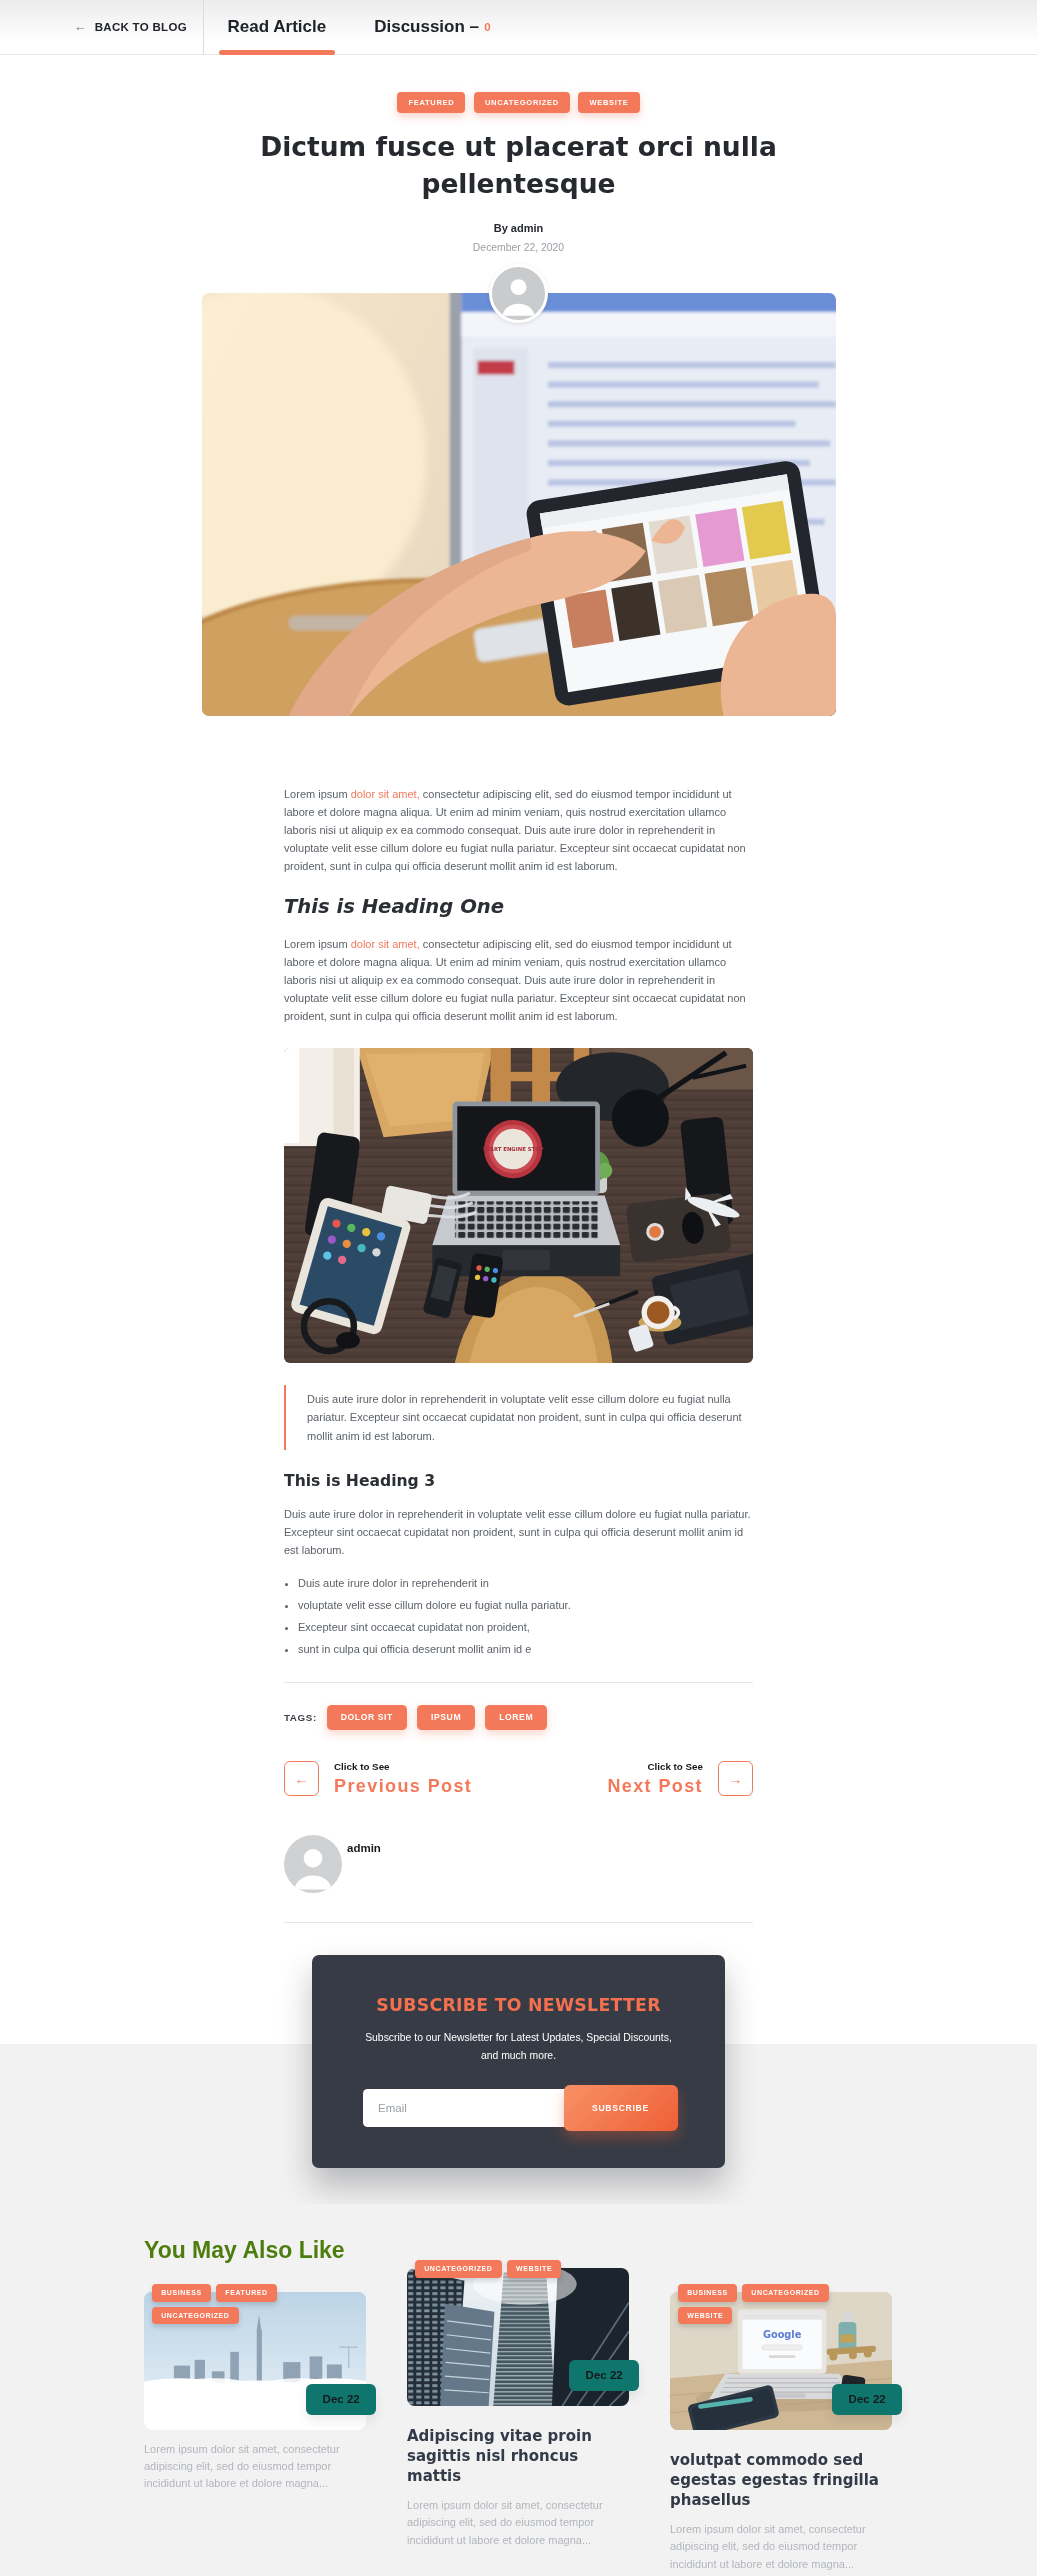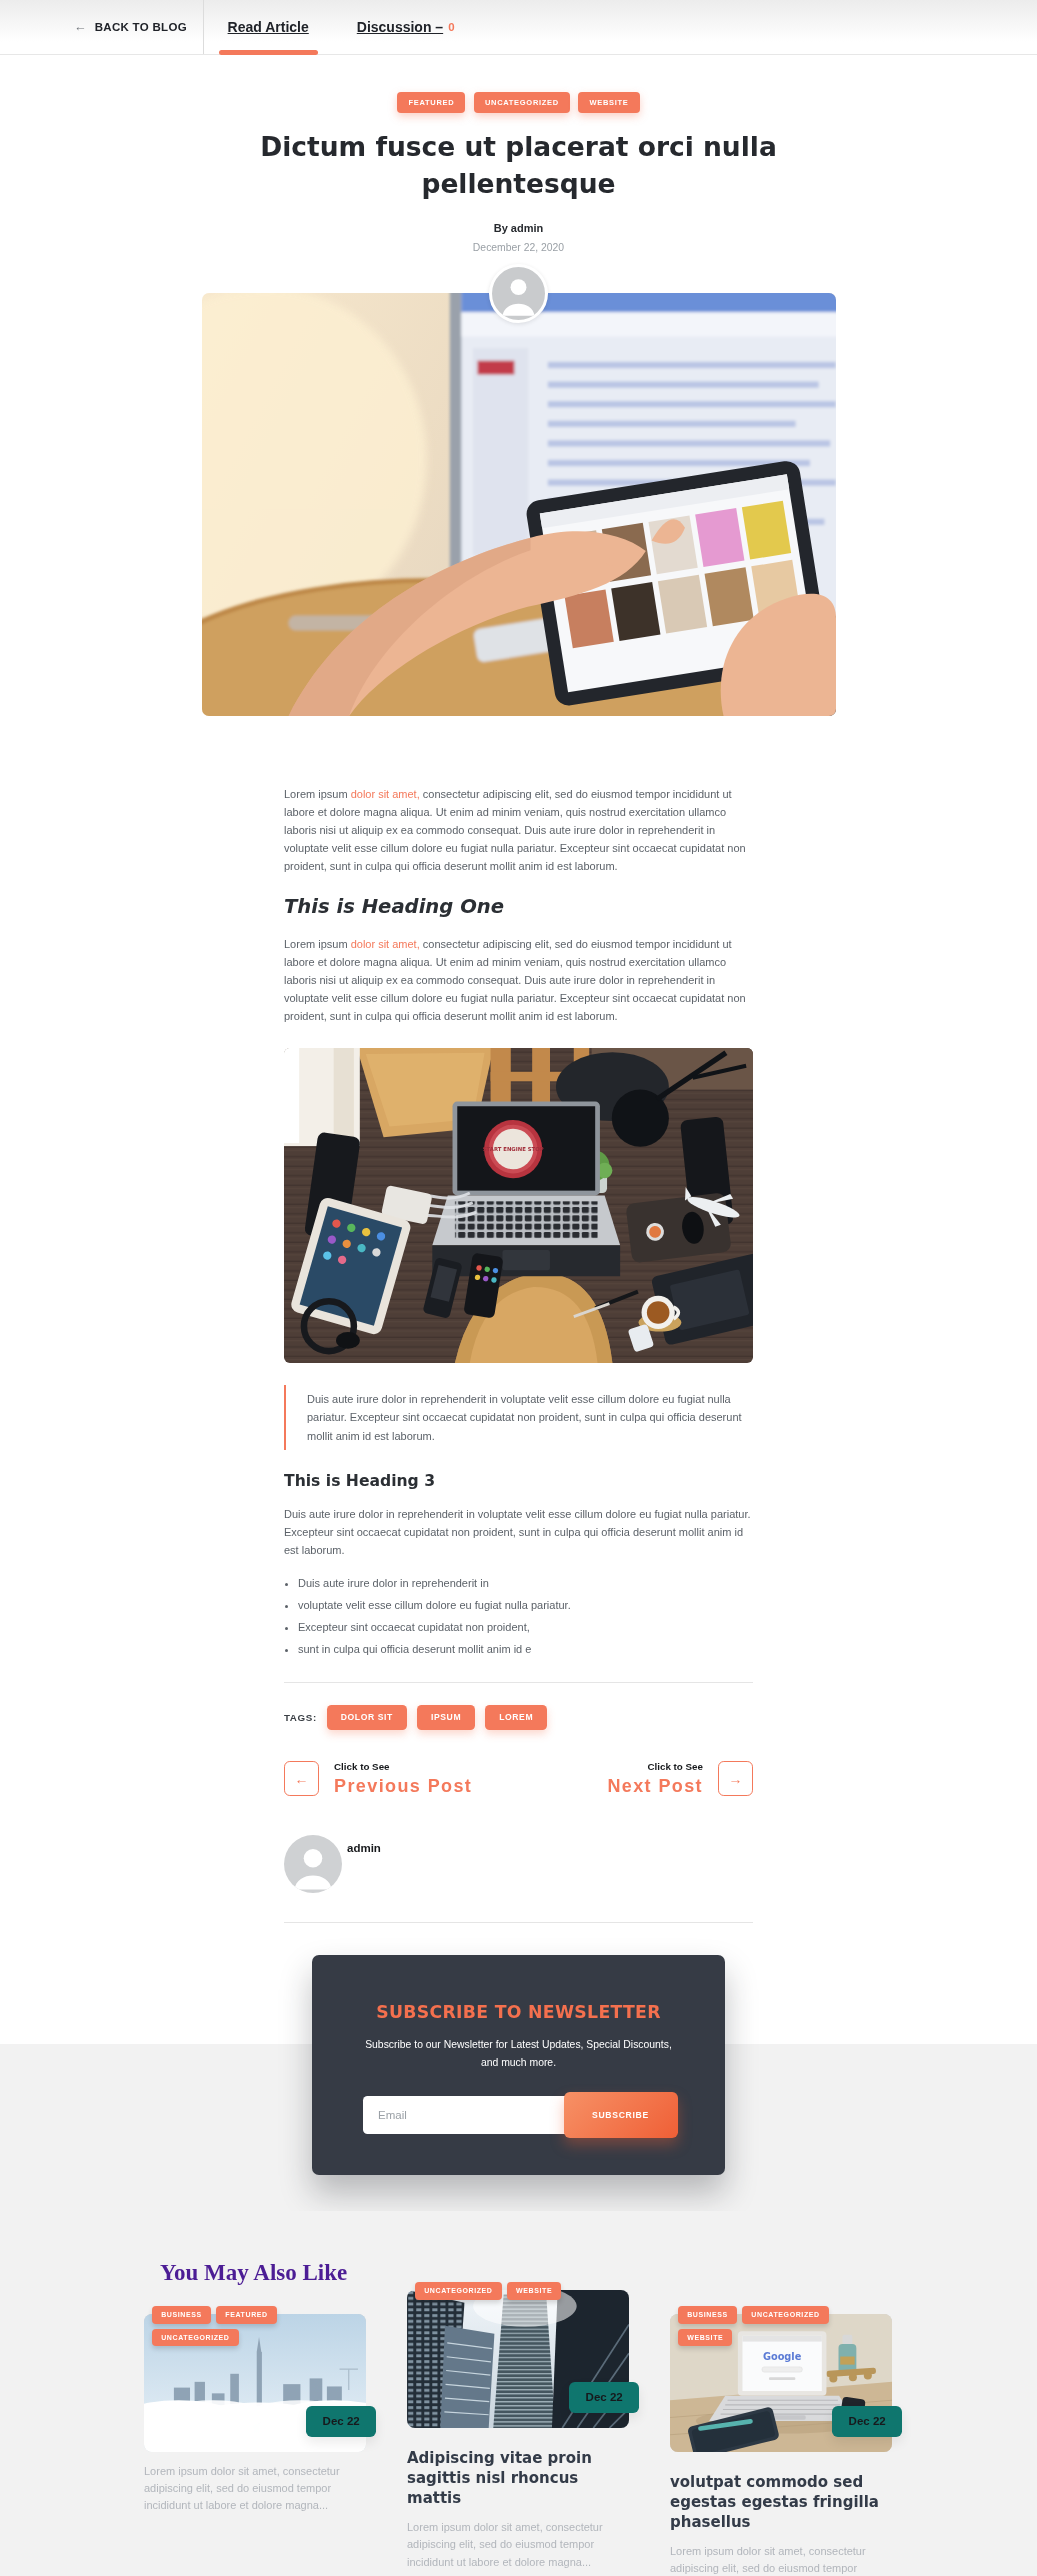--- a/index.html
+++ b/index.html
@@ -5,21 +5,21 @@
   html,body{margin:0;padding:0;background:#f2f2f2;}
   body{width:1037px;font-family:"Liberation Sans",sans-serif;color:#5c6269;-webkit-font-smoothing:antialiased;}
   .white{background:#fff;}
   
   .topnav{height:54px;display:flex;align-items:stretch;background:linear-gradient(#ececec,#ffffff 78%);border-bottom:0.6px solid #e7e7e7;}
   .back-link{width:203px;display:flex;align-items:center;gap:8px;padding-left:74px;box-sizing:border-box;cursor:pointer;text-decoration:none;}
   .back-arrow{font-size:12.7px;color:#6d7278;line-height:1;}
   .back-label{font-size:11.5px;font-weight:bold;color:#202329;letter-spacing:0.3px;}
   .nav-sep{width:0.6px;background:#dcdcdc;}
   .tab{position:relative;display:flex;align-items:center;padding:0 24px;cursor:pointer;}
-  .tab-label{font-size:14px;font-weight:bold;color:#202329;text-decoration:underline;}
+  .tab-label{font-size:17px;font-weight:bold;color:#202329;}
   .tab .count{color:#f4795b;font-weight:bold;font-size:11.5px;margin-left:5.2px;}
   .tab-underline{position:absolute;left:15px;right:15px;bottom:-1.2px;height:5.2px;border-radius:2.9px;background:#f4795b;}
   
   .hero{padding-top:37px;text-align:center;}
   .cat-row{display:flex;justify-content:center;gap:8.6px;}
   .chip{display:inline-block;background:#f4795b;color:#fff;font-size:7.5px;font-weight:bold;letter-spacing:0.7px;padding:5.8px 11px;border-radius:4px;box-shadow:0 3.5px 8px rgba(244,121,91,.35);cursor:pointer;}
   .post-title{font-family:"DejaVu Sans",sans-serif;font-size:26.5px;line-height:1.42;font-weight:bold;color:#26292e;margin:15px auto 0;max-width:519px;}
   .byline{margin-top:19.6px;font-size:11px;font-weight:bold;color:#26292e;}
   .date{margin-top:7.5px;font-size:10.4px;color:#9aa0a6;}
   .hero-avatar{width:53px;height:53px;border-radius:50%;background:#c9cbcd;border:3.5px solid #fff;margin:11.5px auto -30px;position:relative;z-index:3;box-shadow:0 1.2px 4.6px rgba(0,0,0,.10);overflow:hidden;}
@@ -46,30 +46,30 @@
   .pn-hint{font-size:9.8px;font-weight:bold;color:#17191c;}
   .pn-label{display:block;margin-top:4px;font-size:18px;font-weight:bold;color:#f4795b;letter-spacing:1.4px;text-decoration:none;cursor:pointer;}
   .pn-right .pn-hint,.pn-right .pn-label{text-align:right;}
   .author-box{margin-top:38px;display:flex;gap:5px;}
   .author-avatar{width:58px;height:58px;border-radius:50%;background:#cfd1d3;overflow:hidden;flex:none;}
   .author-name{font-size:11.5px;font-weight:bold;color:#17191c;margin-top:7px;}
   .rule2{border:none;border-top:0.6px solid #e5e5e5;margin:29px 0 0;}
   
   .nl-band{background:linear-gradient(#ffffff 0 121px,#f2f2f2 121px);padding:32px 0 36px;}
   .nl-card{width:413px;box-sizing:border-box;margin:0 auto;background:#363b45;border-radius:7px;padding:36px 51px 41px;text-align:center;box-shadow:0 17.3px 32px rgba(30,34,40,.28);}
-  .nl-title{font-family:"DejaVu Sans",sans-serif;font-size:17.3px;font-weight:bold;color:#f4704e;letter-spacing:0.3px;margin:11px;}
+  .nl-title{font-family:"DejaVu Sans",sans-serif;font-size:17.3px;font-weight:bold;color:#f4704e;letter-spacing:0.3px;margin:4px;}
   .nl-text{margin:14px auto 0;font-size:10.4px;line-height:1.75;color:#fff;max-width:323px;}
   .nl-form{position:relative;margin-top:24px;height:38px;}
   .nl-input{width:100%;height:38px;box-sizing:border-box;border:none;border-radius:4.6px;padding:0 124px 0 15px;font-size:11.5px;font-family:"Liberation Sans",sans-serif;color:#333;outline:none;}
   .nl-input::placeholder{color:#9aa0a6;}
   .nl-btn{position:absolute;right:-3.5px;top:-4px;height:46px;width:114px;border:none;border-radius:5.8px;background:linear-gradient(135deg,#f79166,#ef5f36);color:#fff;font-size:8.6px;font-weight:bold;letter-spacing:0.7px;cursor:pointer;box-shadow:0 7px 14px rgba(239,95,54,.35);}
   
   .related{background:#f2f2f2;padding:33px 0 63px;}
   .related-inner{width:749px;margin:0 auto;}
-  .related-h{font-family:Liberation Serif, serif;font-size:23px;font-weight:bold;color:#4c1d95;margin:16px;}
+  .related-h{font-family:Liberation Sans, sans-serif;font-size:23px;font-weight:bold;color:#4d7c0f;margin:0;}
   .cards{display:flex;gap:41px;margin-top:28px;align-items:flex-start;}
   .card{width:222px;position:relative;cursor:pointer;}
   .card.lift{margin-top:-24px;}
   .card-media{position:relative;}
   .card-img{height:138px;border-radius:8px;overflow:hidden;background:#ccc;}
   .card-chips{position:absolute;top:-8px;left:8px;right:19.6px;display:flex;flex-wrap:wrap;gap:5.2px;z-index:2;}
   .card-chip{background:#f4795b;color:#fff;font-size:7px;font-weight:bold;letter-spacing:0.6px;padding:5.2px 9.2px;border-radius:4px;box-shadow:0 2.9px 5.8px rgba(0,0,0,.15);cursor:pointer;}
   .date-badge{position:absolute;bottom:15px;right:-10.4px;background:#0f766e;padding:9.8px 16.7px;border-radius:5.8px;font-size:11.5px;font-weight:bold;color:#17191c;z-index:2;box-shadow:0 5.8px 11.5px rgba(0,0,0,.08);}
   .card-title{margin-top:21px;font-family:"DejaVu Sans",sans-serif;font-size:15px;line-height:1.32;font-weight:bold;color:#333b48;}
   .card-excerpt{margin-top:10.4px;font-size:11px;line-height:17.3px;color:#b2b6bc;}

